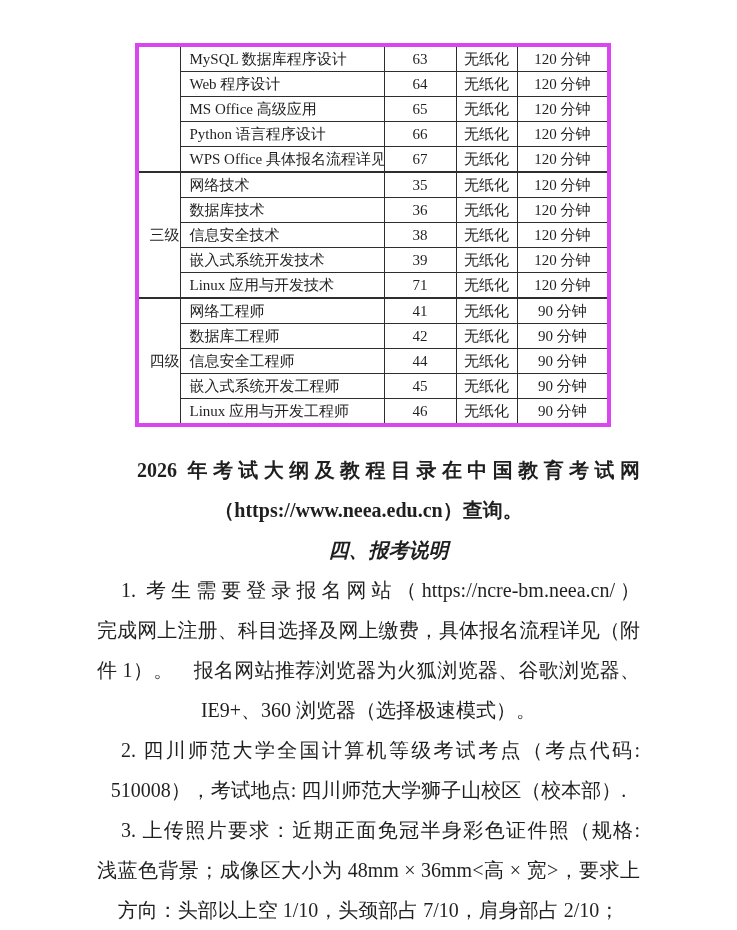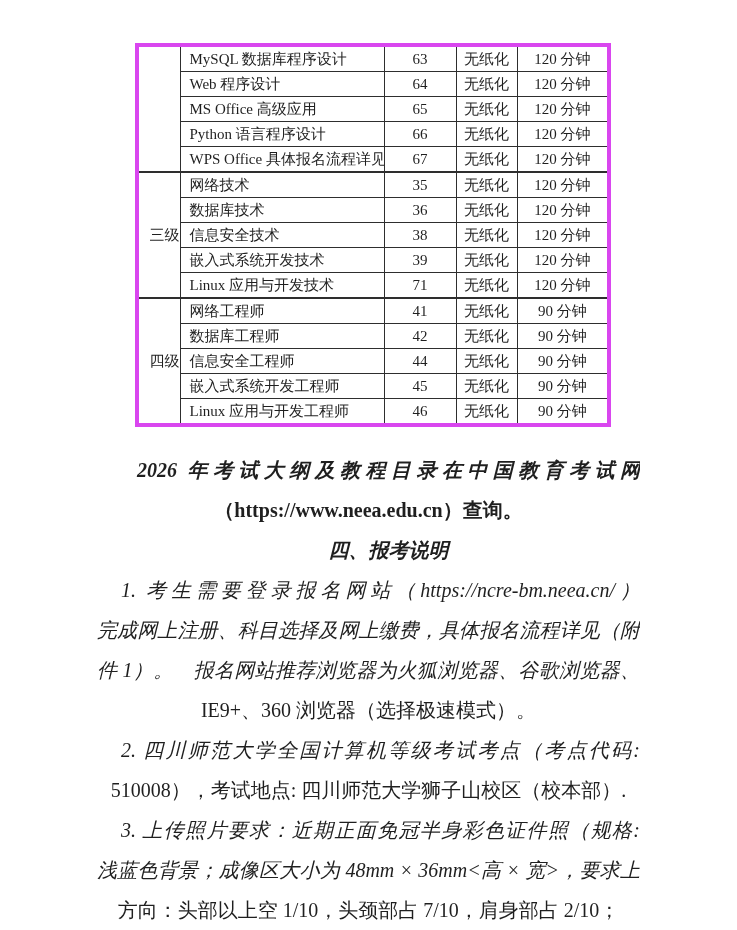--- a/index.html
+++ b/index.html
@@ -62,21 +62,20 @@
     height: 40px;
     line-height: 40px;
     overflow: hidden;
     white-space: nowrap;
     text-align: center;
   }
   .line.justify {
     white-space: normal;
     text-align: justify;
     text-align-last: justify;
-    font-style: italic;
   }
   .line.bold {
     font-weight: bold;
   }
 </style>
 </head>
 <body>
 
 <div class="page">
 

